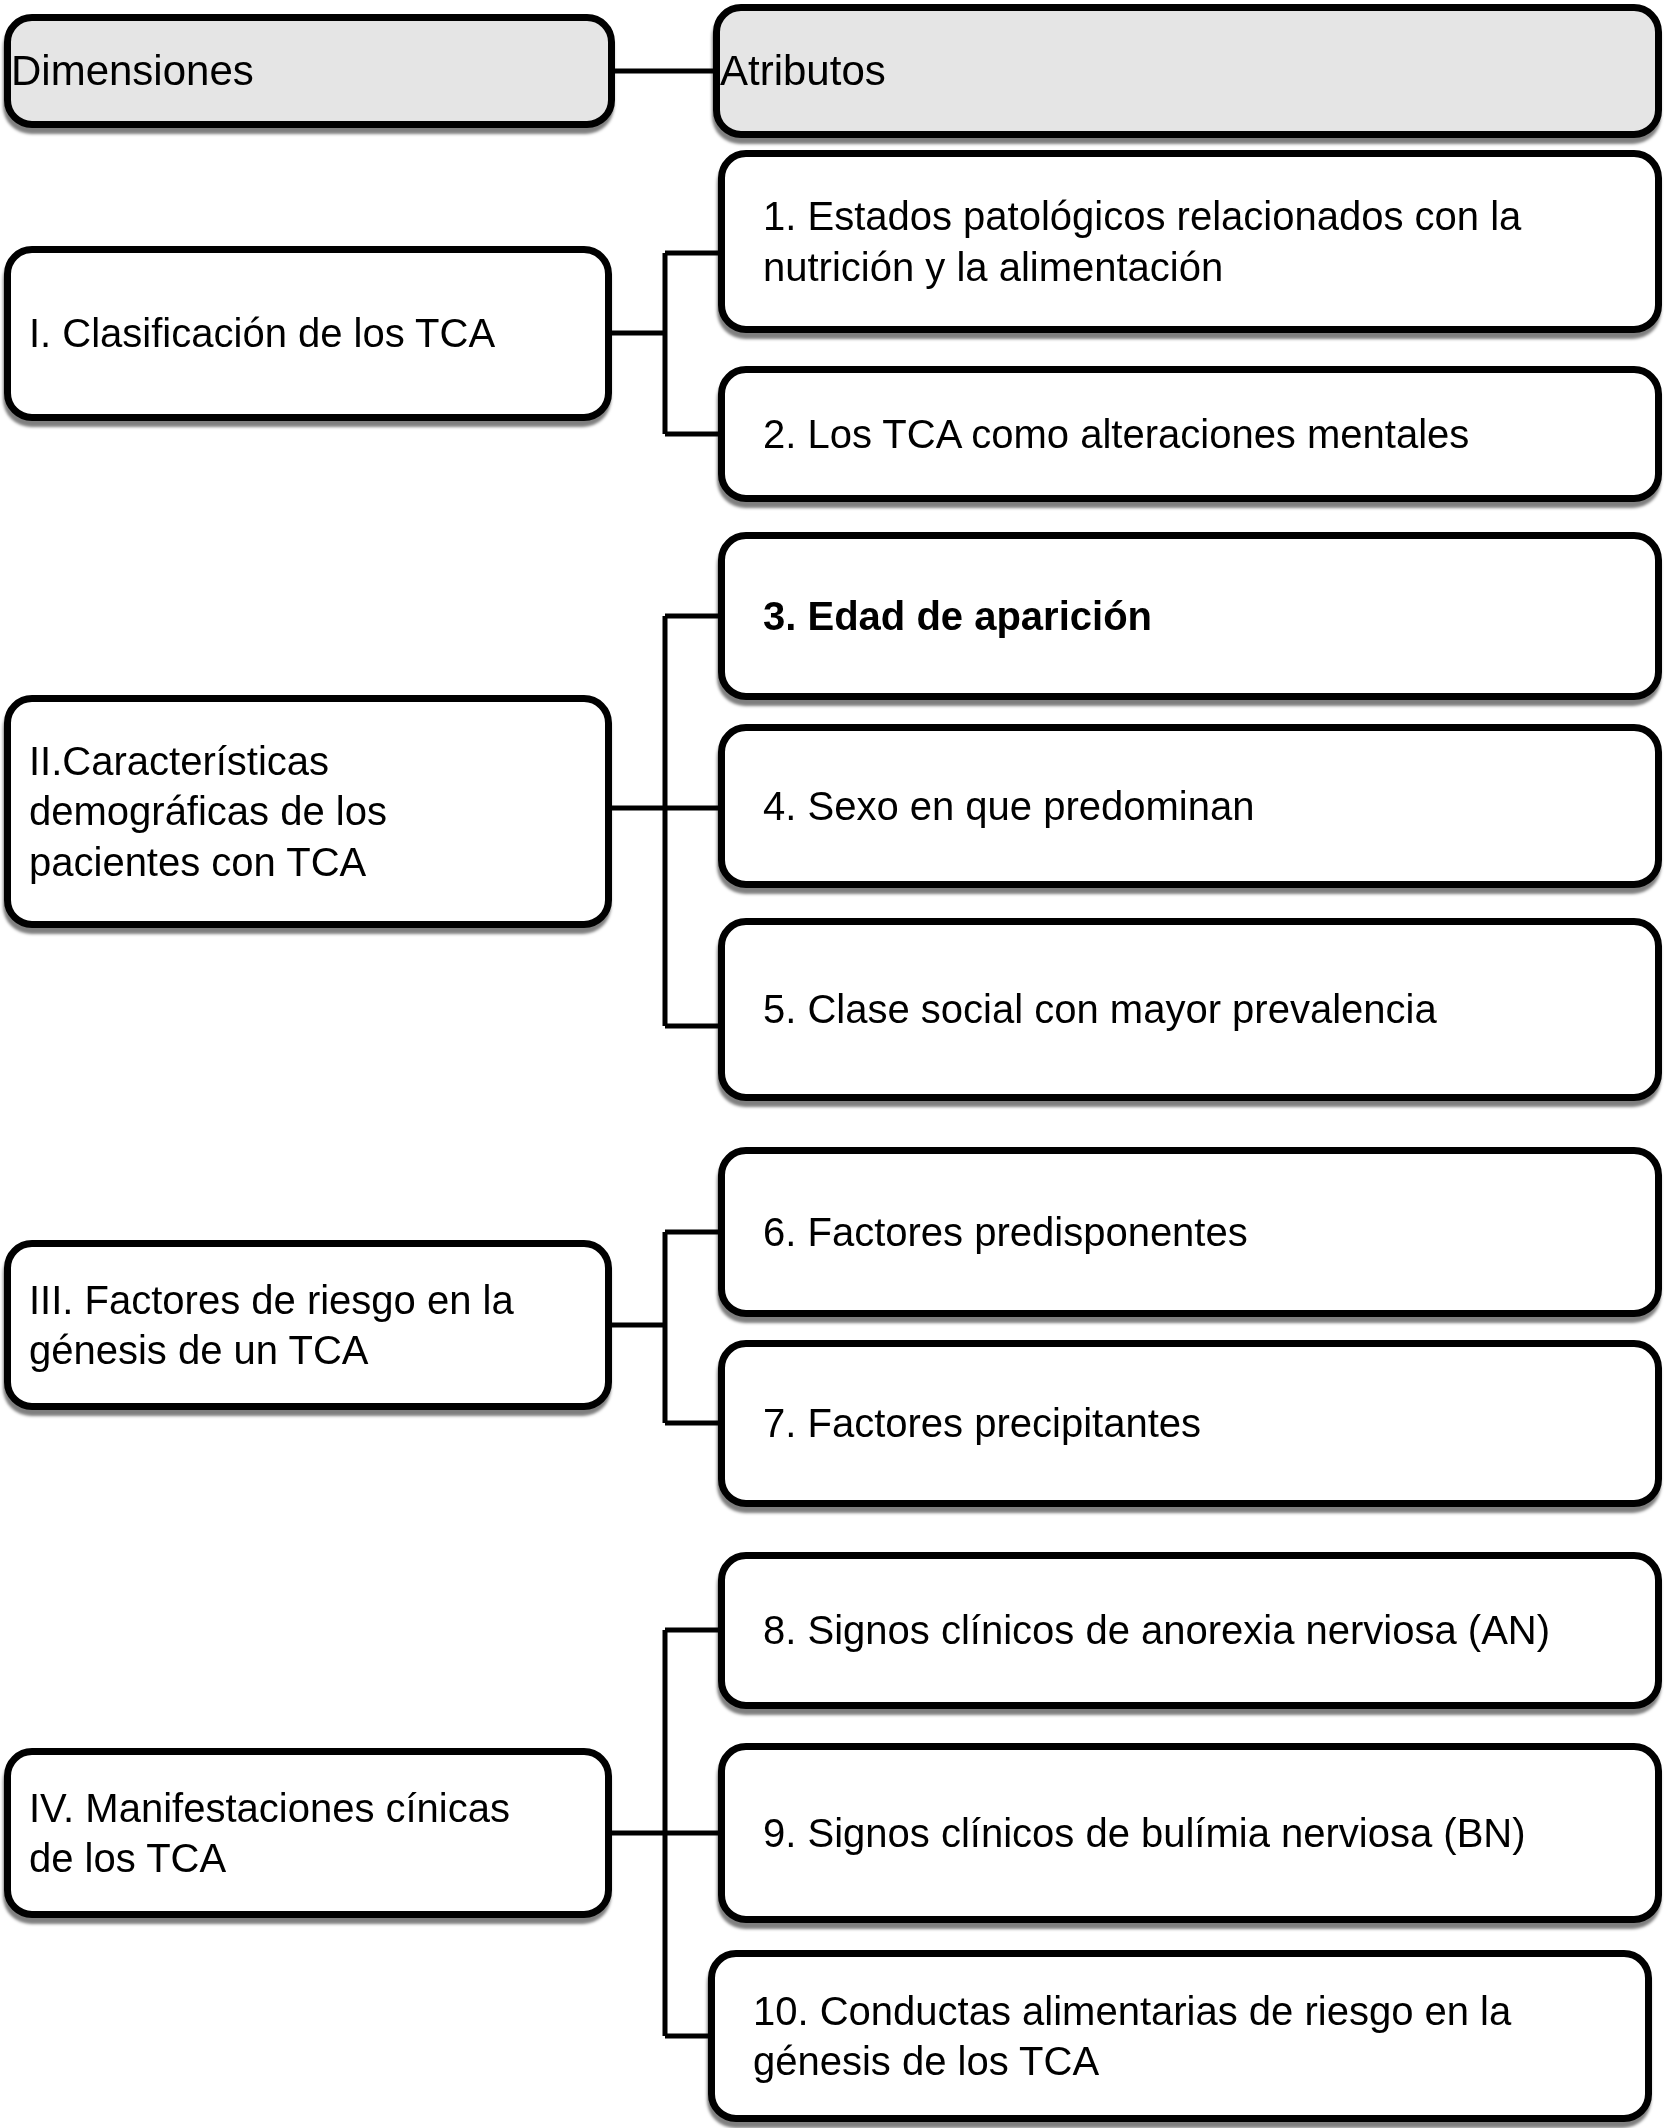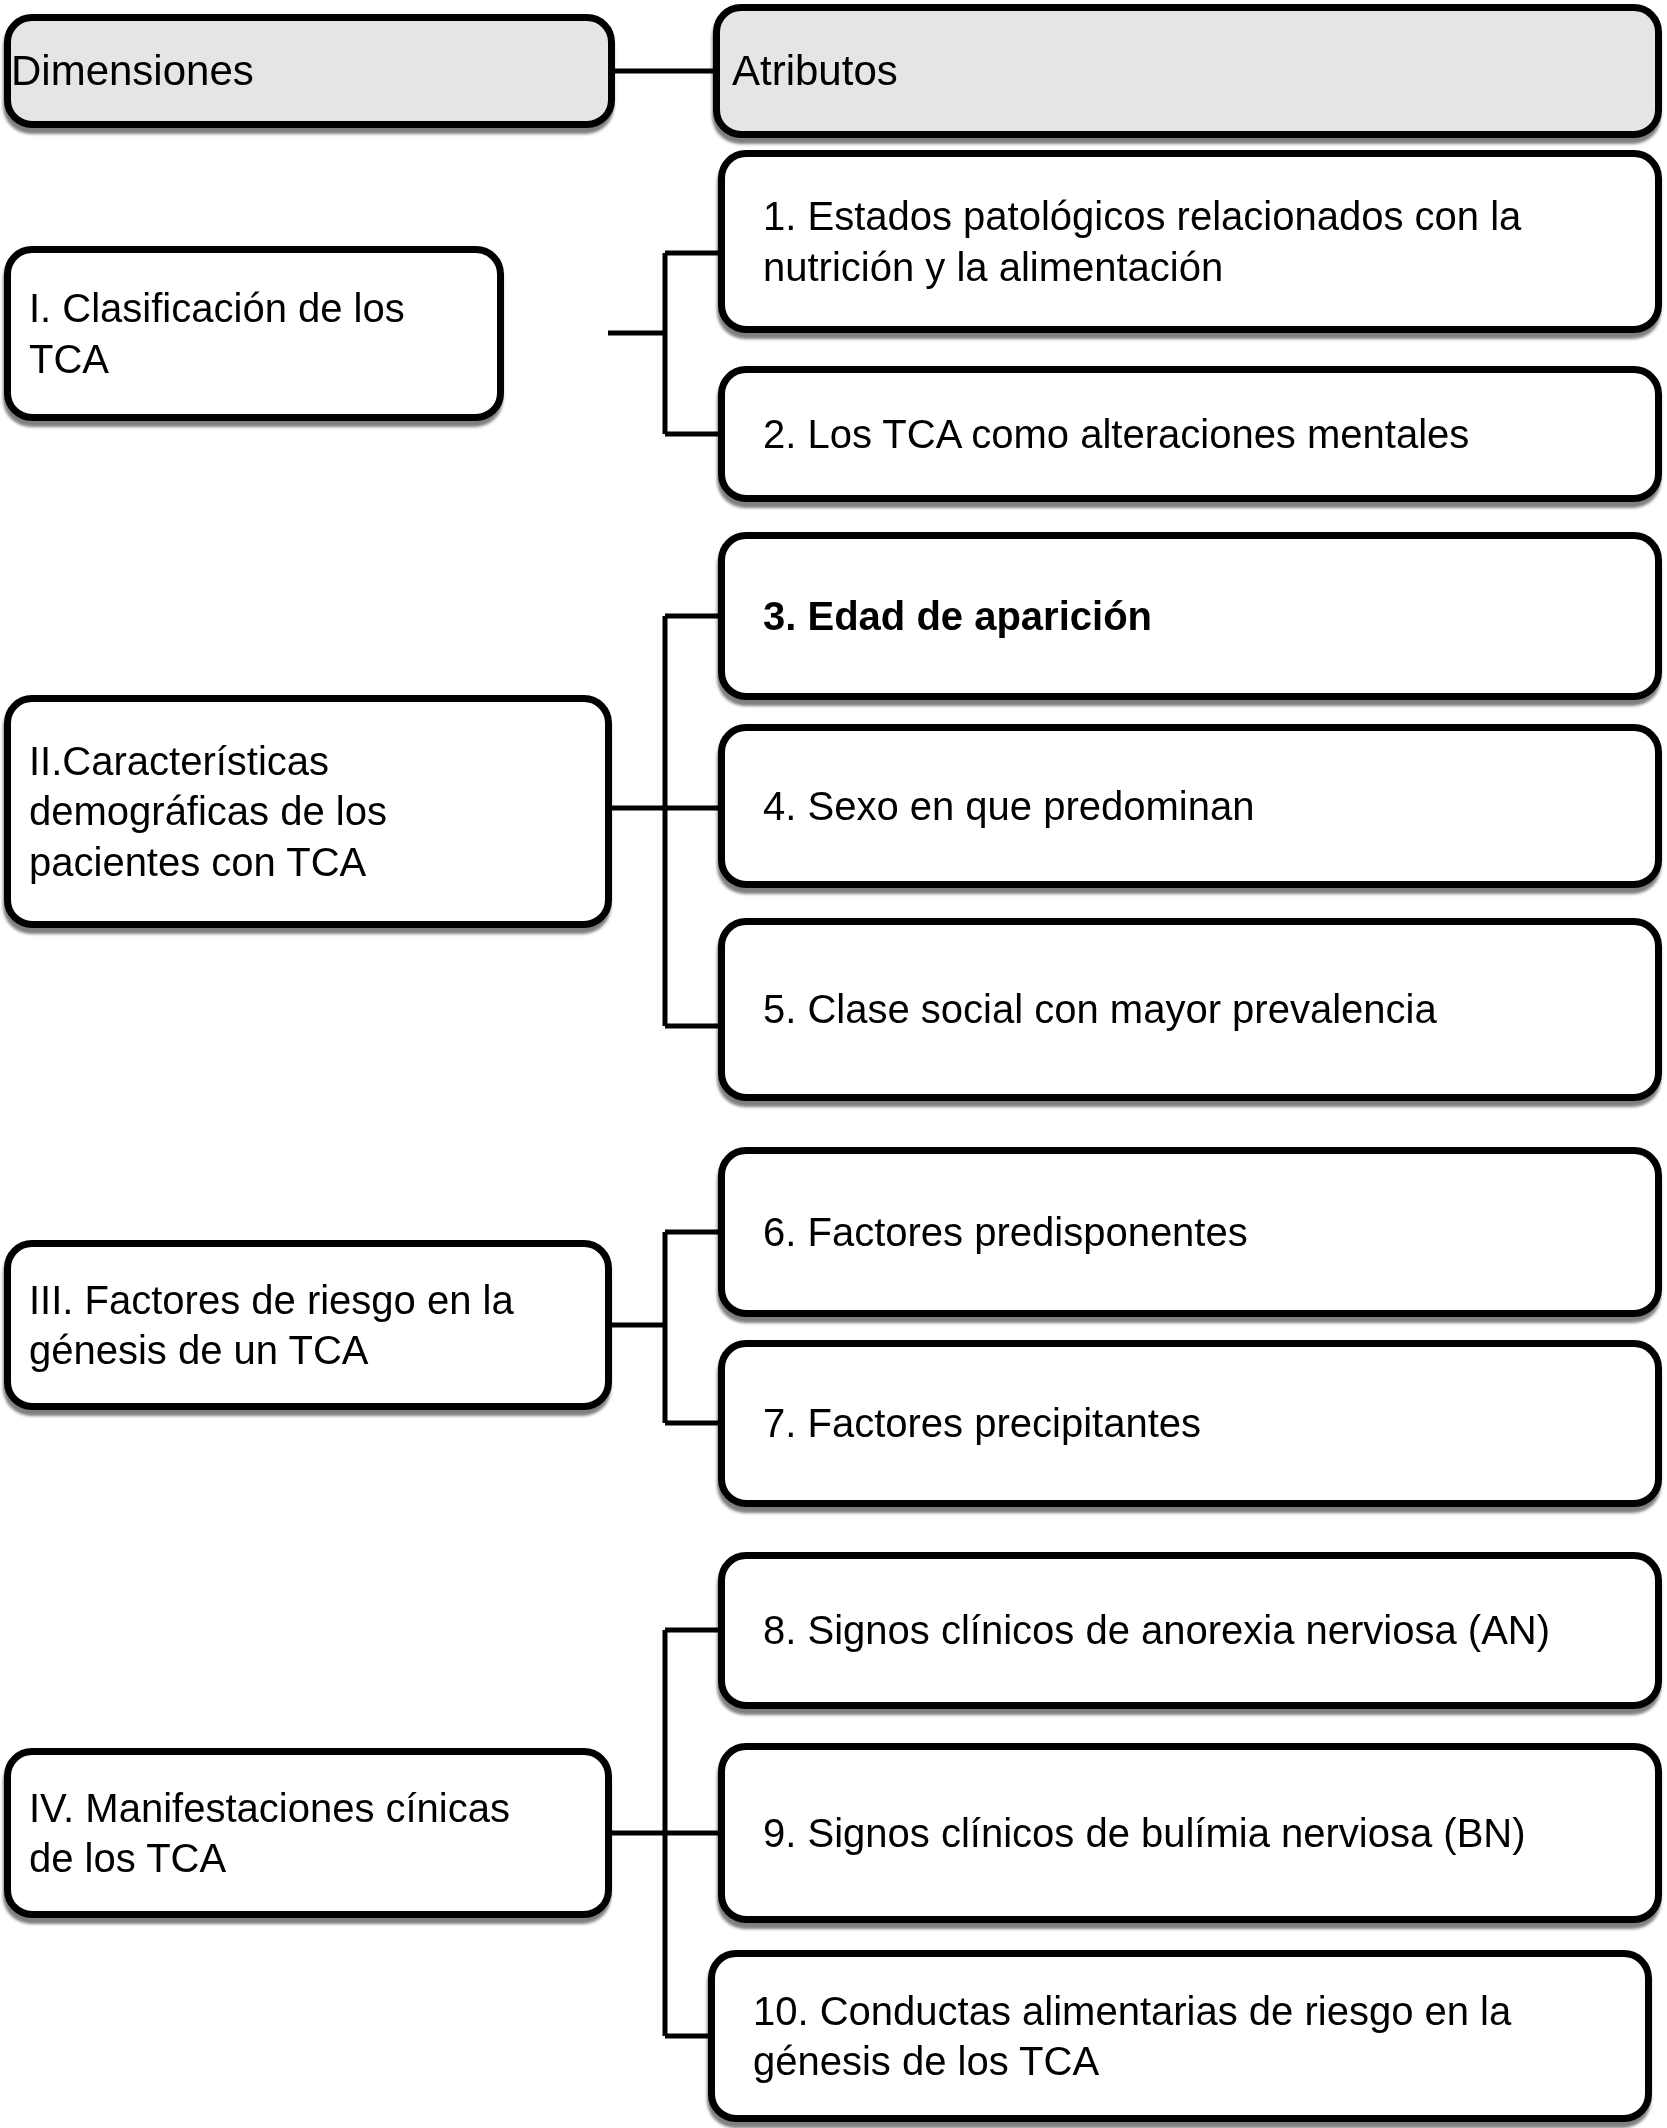--- a/index.html
+++ b/index.html
@@ -61,25 +61,25 @@
 
     <line x1="665" y1="1630" x2="665" y2="2036" stroke="#000" stroke-width="5"></line>
     <line x1="665" y1="1630" x2="722" y2="1630" stroke="#000" stroke-width="5"></line>
     <line x1="608" y1="1833" x2="722" y2="1833" stroke="#000" stroke-width="5"></line>
     <line x1="665" y1="2036" x2="722" y2="2036" stroke="#000" stroke-width="5"></line>
   </svg>
 
   <div class="box hdr" style="left:4px;top:14px;width:611px;height:114px;">
     <span class="lbl">Dimensiones</span>
   </div>
-  <div class="box hdr" style="left:713px;top:4px;width:949px;height:134px;padding-left:12px;">
+  <div class="box hdr" style="left:713px;top:4px;width:949px;height:134px;">
     <span class="lbl">Atributos</span>
   </div>
 
-  <div class="box dimbox" style="left:4px;top:246px;width:500px;height:175px;">
+  <div class="box dimbox" style="left:4px;top:246px;width:608px;height:175px;">
     <span class="lbl">I. Clasificación de los TCA</span>
   </div>
   <div class="box dimbox" style="left:4px;top:1240px;width:608px;height:170px;">
     <span class="lbl">III. Factores de riesgo en la
 génesis de un TCA</span>
   </div>
   <div class="box dimbox" style="left:4px;top:695px;width:608px;height:233px;">
     <span class="lbl">II.Características
 demográficas de los
 pacientes con TCA</span>

